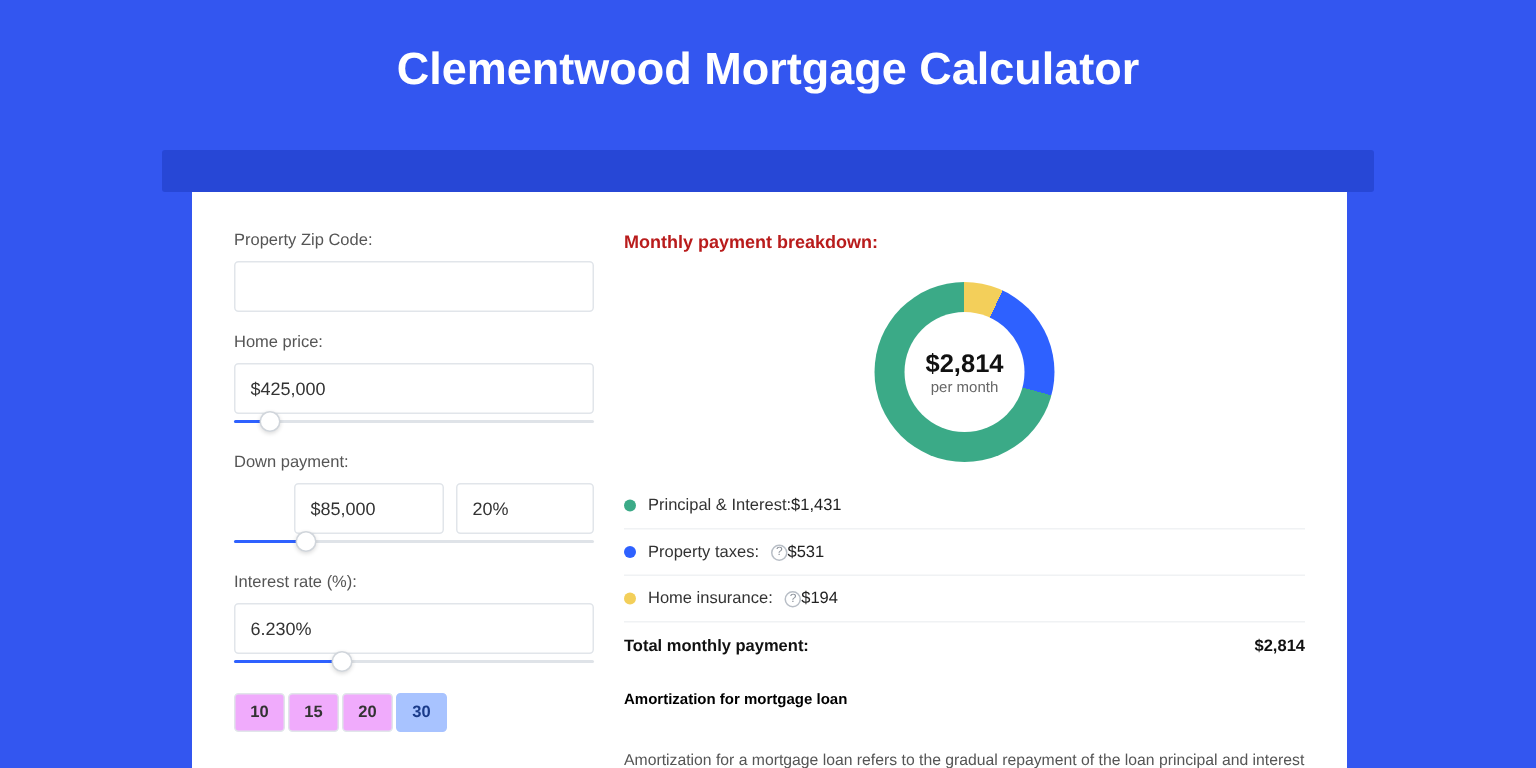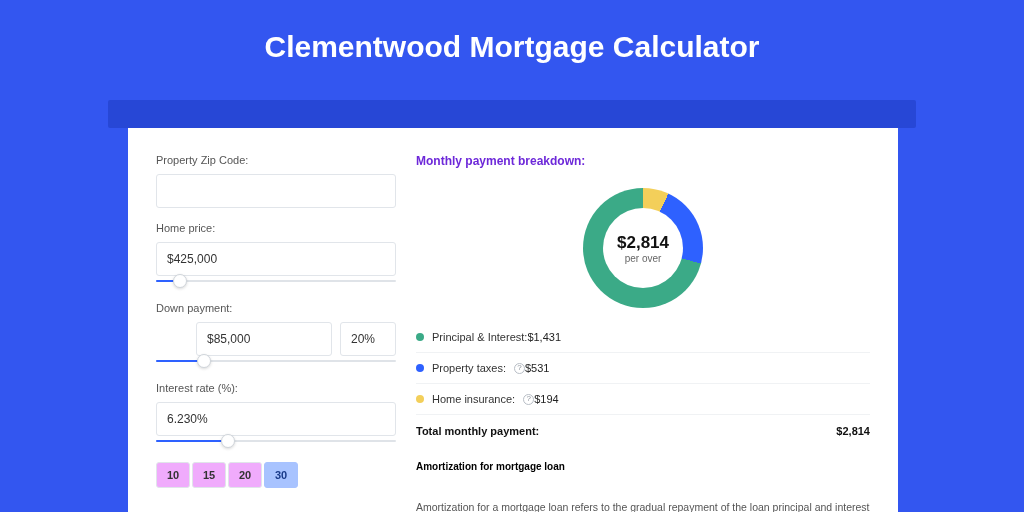--- a/index.html
+++ b/index.html
@@ -16,21 +16,21 @@
   .group { margin-bottom: 14px; }
   .slider-track { position: relative; width: 100%; height: 14px; margin-top: -2px; }
   .slider-line { position: absolute; left: 0; right: 0; top: 6px; height: 2px; background: #dfe3e8; border-radius: 1px; }
   .slider-fill { position: absolute; left: 0; top: 6px; height: 2px; background: #2e61ff; border-radius: 1px; }
   .slider-thumb { position: absolute; top: 0; width: 14px; height: 14px; border-radius: 50%; background: #fff; border: 1px solid #d0d5db; box-shadow: 0 1px 3px rgba(0,0,0,.15); }
   .dp-row { display: flex; gap: 8px; }
   .periods { display: flex; gap: 2px; }
   .period-btn { width: 34px; height: 26px; border: 1px solid #e1e5ea; background: #f0abfc; color: #333; font-size: 11px; font-weight: 600; border-radius: 3px; cursor: pointer; }
   .period-btn.active { background: #a8c3ff; border-color: #a8c3ff; color: #1a3b8a; }
 
-  .sect-title { font-size: 12px; font-weight: 700; color: #6d28d9; margin-bottom: 6px; }
+  .sect-title { font-size: 12px; font-weight: 700; color: #b91c1c; margin-bottom: 6px; }
   .donut-wrap { display: flex; justify-content: center; align-items: center; height: 148px; }
   .donut { position: relative; width: 120px; height: 120px; }
   .donut-ring { width: 120px; height: 120px; border-radius: 50%;
     background: conic-gradient(#f3cf5a 0deg 25deg, #2e61ff 25deg 105deg, #3baa87 105deg 360deg); }
   .donut-hole { position: absolute; left: 20px; top: 20px; width: 80px; height: 80px; border-radius: 50%; background: #fff; display: flex; flex-direction: column; align-items: center; justify-content: center; }
   .donut-val { font-weight: 800; font-size: 17px; color: #111; }
   .donut-sub { font-size: 10px; color: #666; }
 
   .legend-row { display: flex; align-items: center; padding: 9px 0; border-bottom: 1px solid #f0f2f4; font-size: 11px; color: #333; }
   .legend-left { display: flex; align-items: center; gap: 8px; }
@@ -69,21 +69,21 @@
           <div class="slider-line"></div>
           <div class="slider-fill" style="width:10%"></div>
           <div class="slider-thumb" style="left:calc(10% - 7px)"></div>
         </div>
       </div>
 
       <div class="group">
         <div class="lbl">Down payment:</div>
         <div class="dp-row">
           <input class="field" style="flex: 1 1 0%; margin-left: 40px;" value="$85,000">
-          <input class="field" style="width: 56px;" value="20%">
+          <input class="field" style="width: 92px;" value="20%">
         </div>
         <div class="slider-track">
           <div class="slider-line"></div>
           <div class="slider-fill" style="width:20%"></div>
           <div class="slider-thumb" style="left:calc(20% - 7px)"></div>
         </div>
       </div>
 
       <div class="group">
         <div class="lbl">Interest rate (%):</div>
@@ -107,21 +107,21 @@
     </div>
 
     <div class="right">
       <div class="sect-title">Monthly payment breakdown:</div>
 
       <div class="donut-wrap">
         <div class="donut">
           <div class="donut-ring"></div>
           <div class="donut-hole">
             <div class="donut-val">$2,814</div>
-            <div class="donut-sub">per over</div>
+            <div class="donut-sub">per month</div>
           </div>
         </div>
       </div>
 
       <div class="legend-row">
         <div class="legend-left">
           <span class="dot green"></span>
           <span>Principal &amp; Interest:</span>
         </div>
         <span class="legend-val">$1,431</span>

